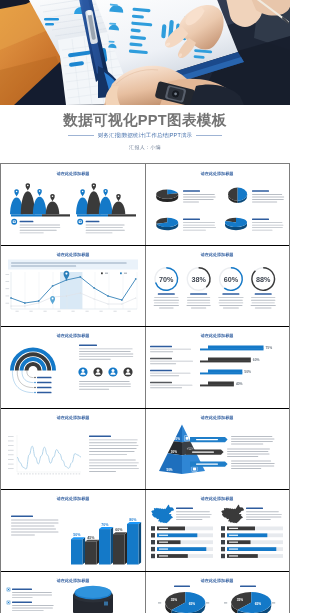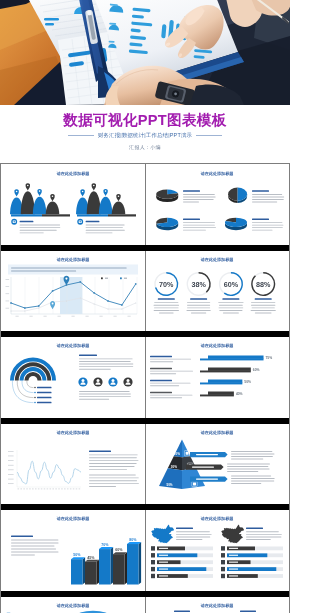--- a/index.html
+++ b/index.html
@@ -6,31 +6,31 @@
   html,body { width:290px; height:613px; background:#fff; }
   body { font-family:"Liberation Sans", sans-serif; -webkit-font-smoothing:antialiased; }
   .page { position:relative; width:290px; height:613px; overflow:hidden; background:#fff; }
 
   
   .hero { position:relative; width:290px; height:105px; overflow:hidden; background:#17223a; }
   .hero svg { display:block; }
 
   
   .titleblock { position:relative; width:290px; height:58px; background:#ffffff; text-align:center; }
-  .main-title { font-size:14.6px; font-weight:bold; color:#a21caf; letter-spacing:0.3px;
+  .main-title { font-size:14.6px; font-weight:bold; color:#737373; letter-spacing:0.3px;
                 line-height:18px; padding-top:6px; white-space:nowrap; }
   .sub-row { display:flex; align-items:center; justify-content:center; gap:4px; margin-top:3px; }
   .sub-line { width:26px; height:1px; background:#9fb4d4; }
   .sub-text { font-size:5.4px; color:#3f6ba8; letter-spacing:0.2px; white-space:nowrap; }
   .author { font-size:5px; color:#6d7d95; margin-top:5px; letter-spacing:0.3px; }
 
   
   .grid { position:relative; width:290px; border-top:1px solid #7d7d7d;
           border-left:1px solid #7d7d7d; border-right:1px solid #7d7d7d; }
-  .row { display:flex; width:288px; border-bottom:6px solid #000000; }
+  .row { display:flex; width:288px; border-bottom:1px solid #000000; }
   .cell { position:relative; width:144px; height:80.6px; background:#fff; overflow:hidden; }
   .cell + .cell { border-left:1px solid #7d7d7d; width:143px; }
 
   .stitle { position:absolute; left:0; right:0; text-align:center; font-size:4.1px;
             font-weight:bold; color:#2e5c9e; letter-spacing:0; white-space:nowrap; }
   .art { position:absolute; left:0; top:0; }
   svg text { font-family:"Liberation Sans", sans-serif; }
 </style>
 </head>
 <body>

